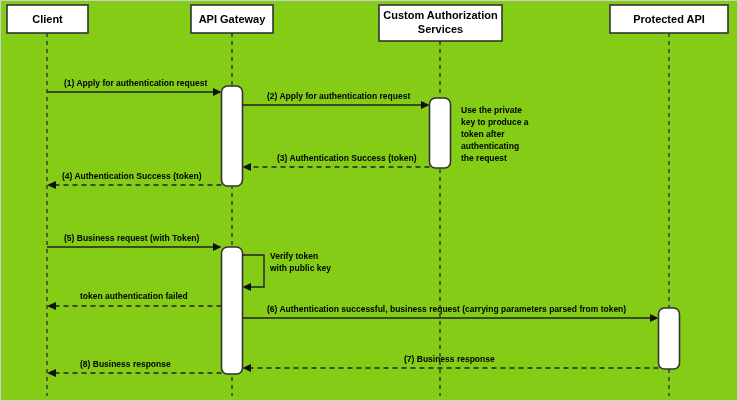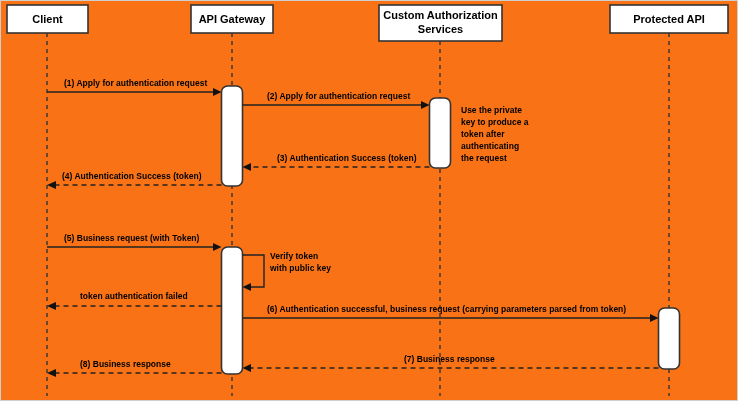--- a/index.html
+++ b/index.html
@@ -9,21 +9,21 @@
     background: #ffffff;
   }
   body {
     font-family: "Liberation Sans", sans-serif;
     -webkit-font-smoothing: antialiased;
   }
   #diagram-root {
     position: relative;
     width: 738px;
     height: 401px;
-    background: #f97316;
+    background: #84cc16;
     overflow: hidden;
   }
   #seq-svg {
     position: absolute;
     left: 0;
     top: 0;
     width: 738px;
     height: 401px;
     display: block;
   }

